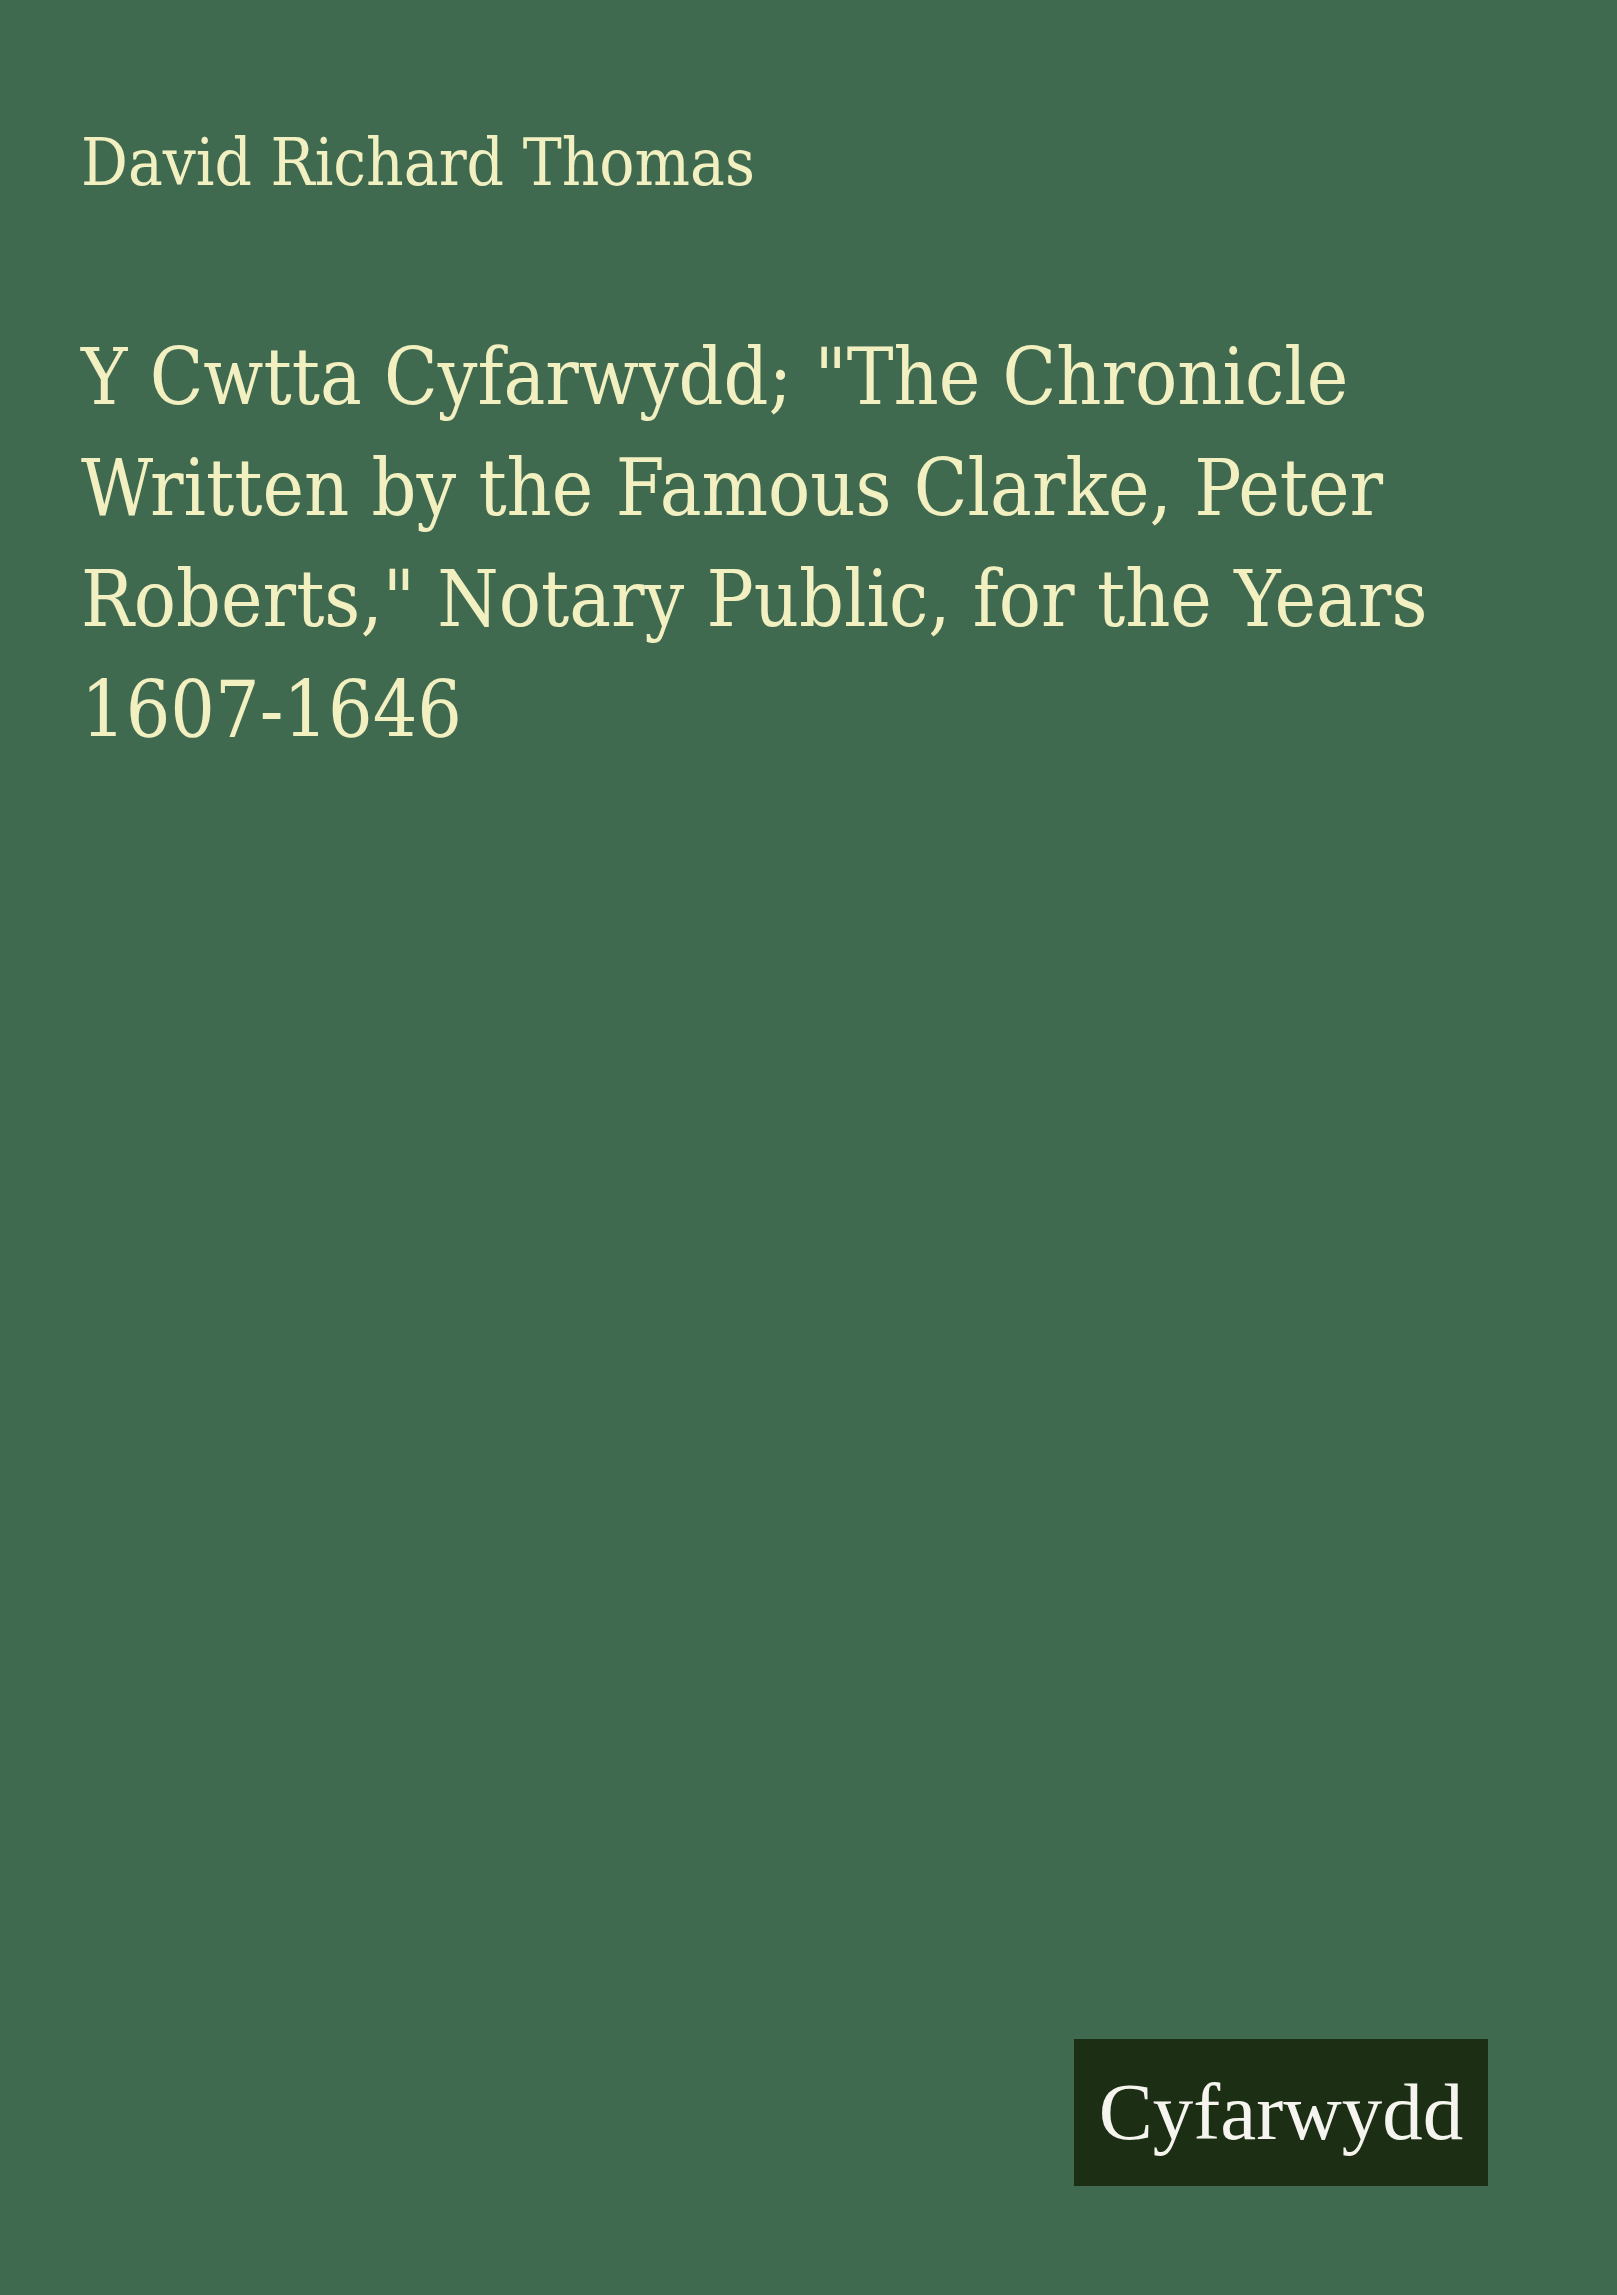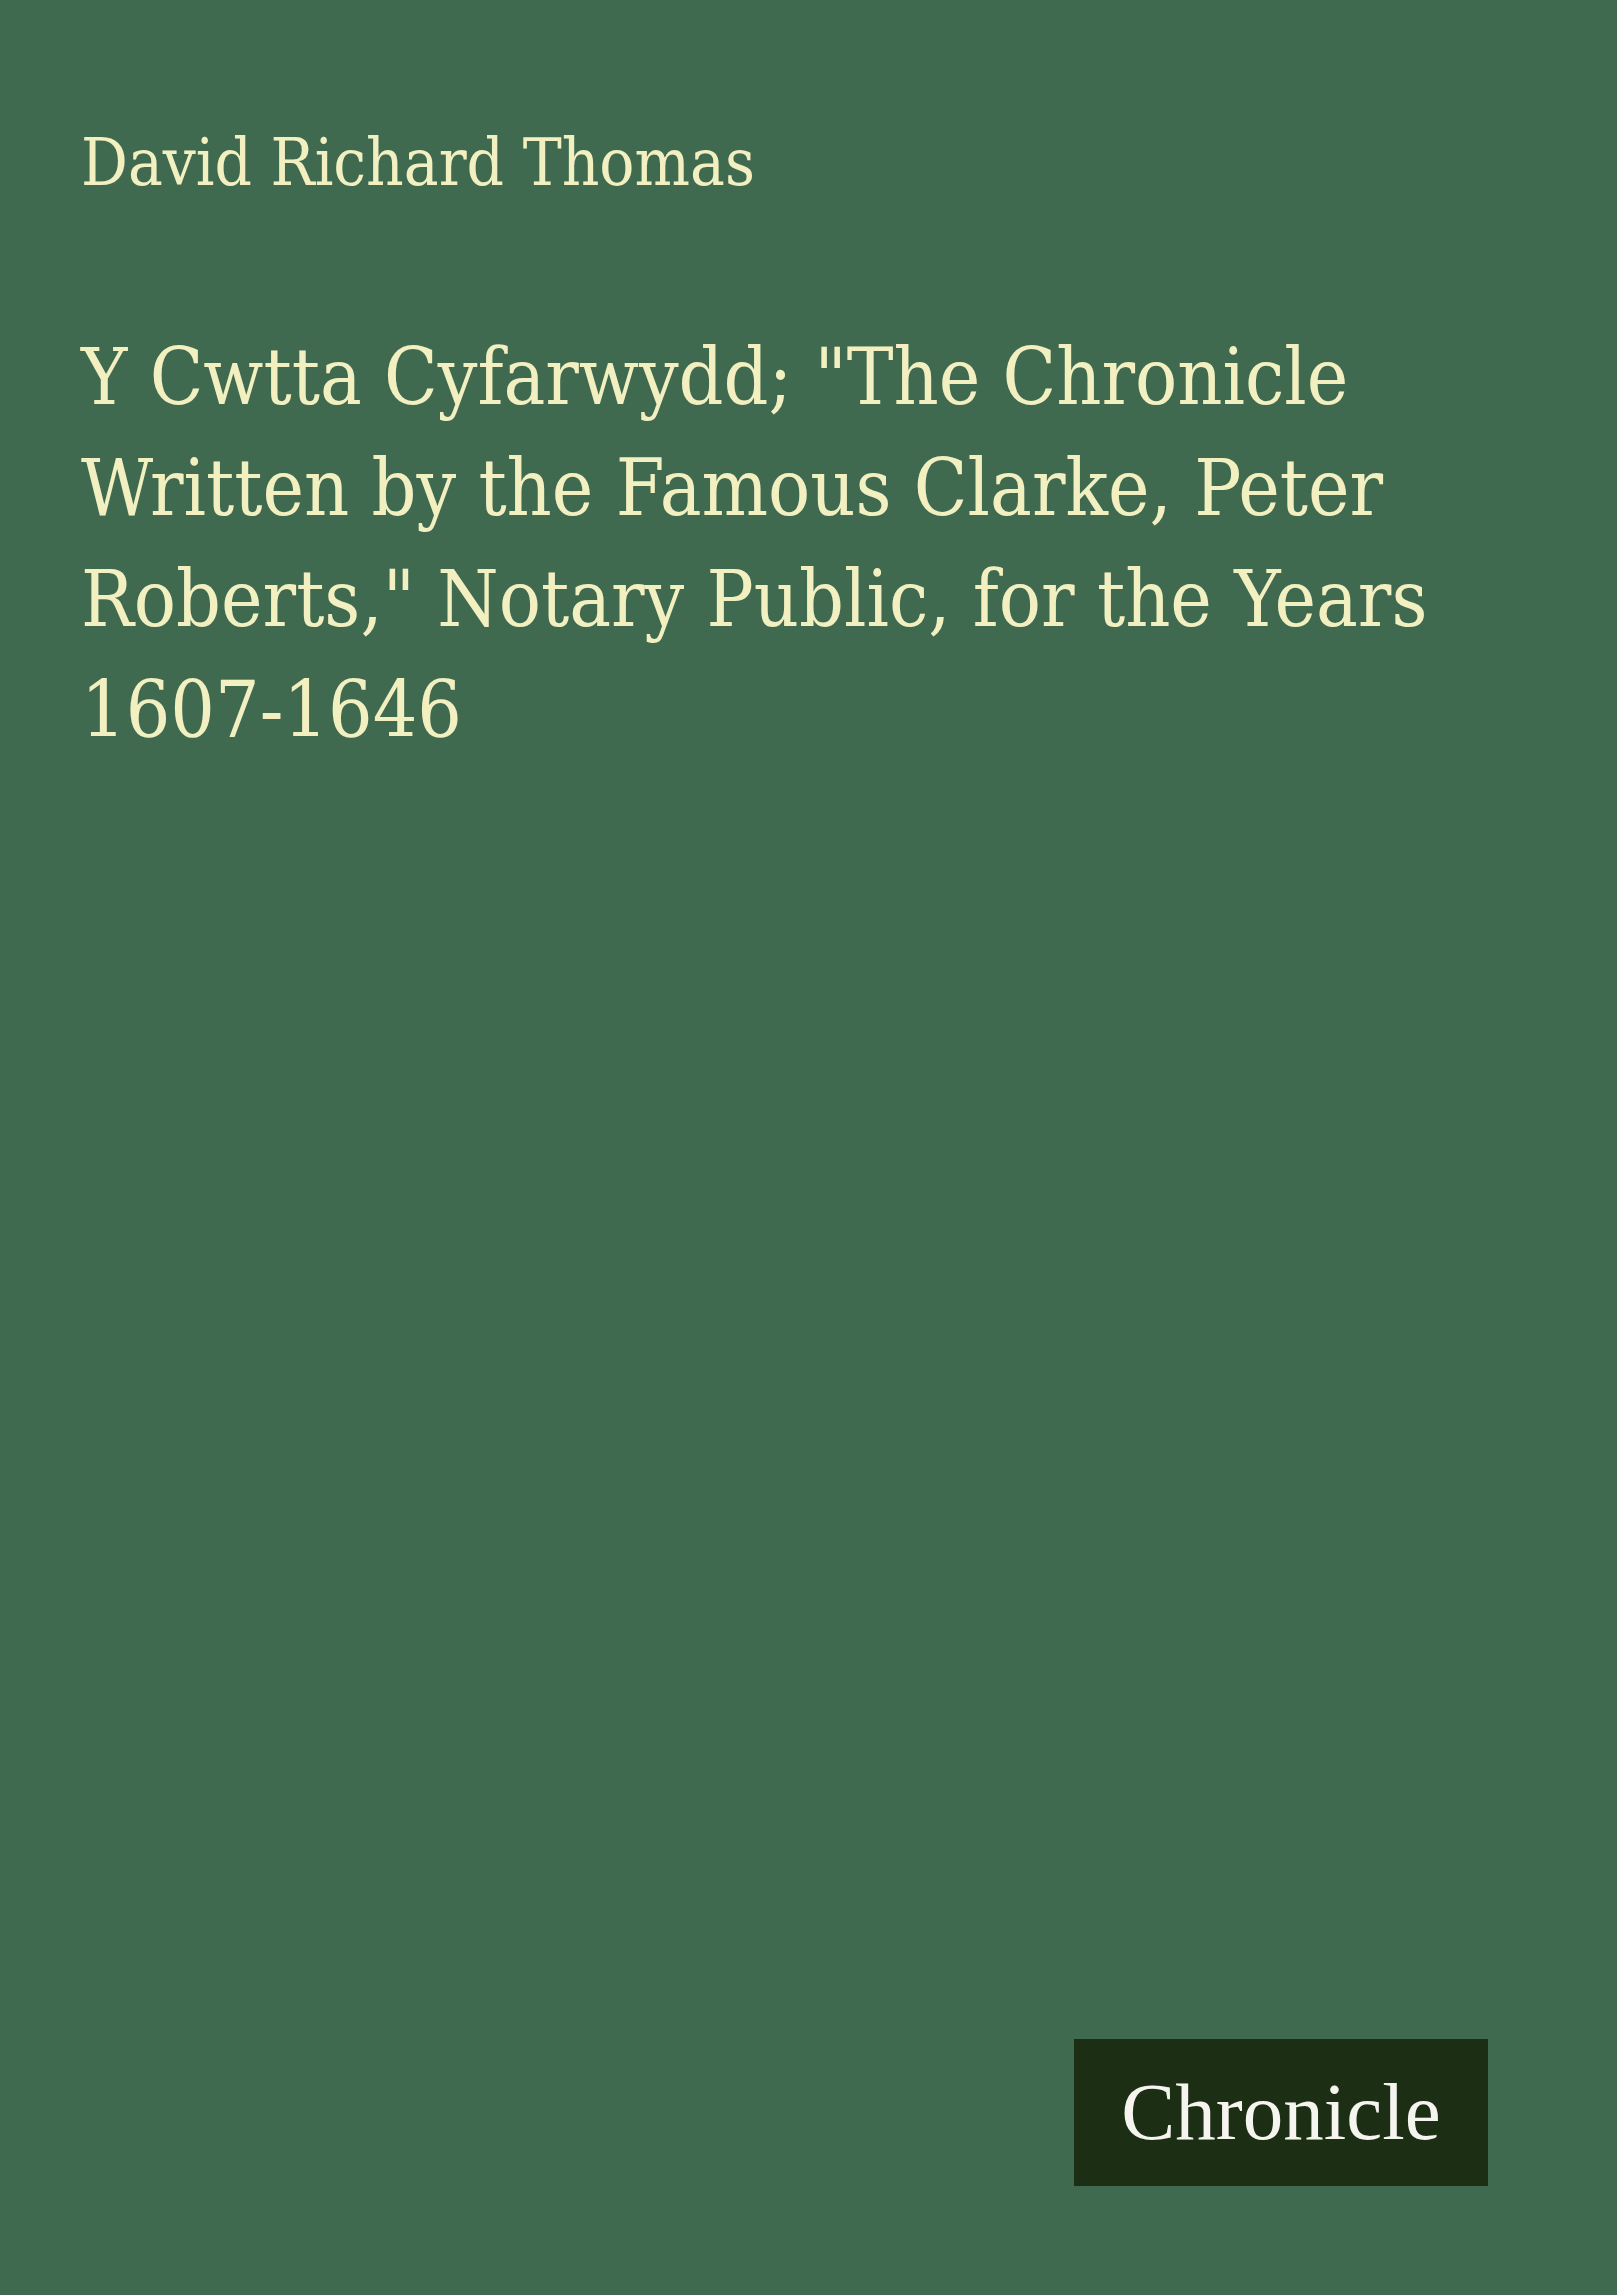--- a/index.html
+++ b/index.html
@@ -67,16 +67,16 @@
   <div class="author">David Richard Thomas</div>
 
   <div class="title">
     <div class="line">Y Cwtta Cyfarwydd; "The Chronicle</div>
     <div class="line">Written by the Famous Clarke, Peter</div>
     <div class="line">Roberts," Notary Public, for the Years</div>
     <div class="line">1607-1646</div>
   </div>
 
   <div class="publisher-box">
-    <span class="publisher">Chronicle</span>
+    <span class="publisher">Cyfarwydd</span>
   </div>
 </div>
 
 
 </body></html>

